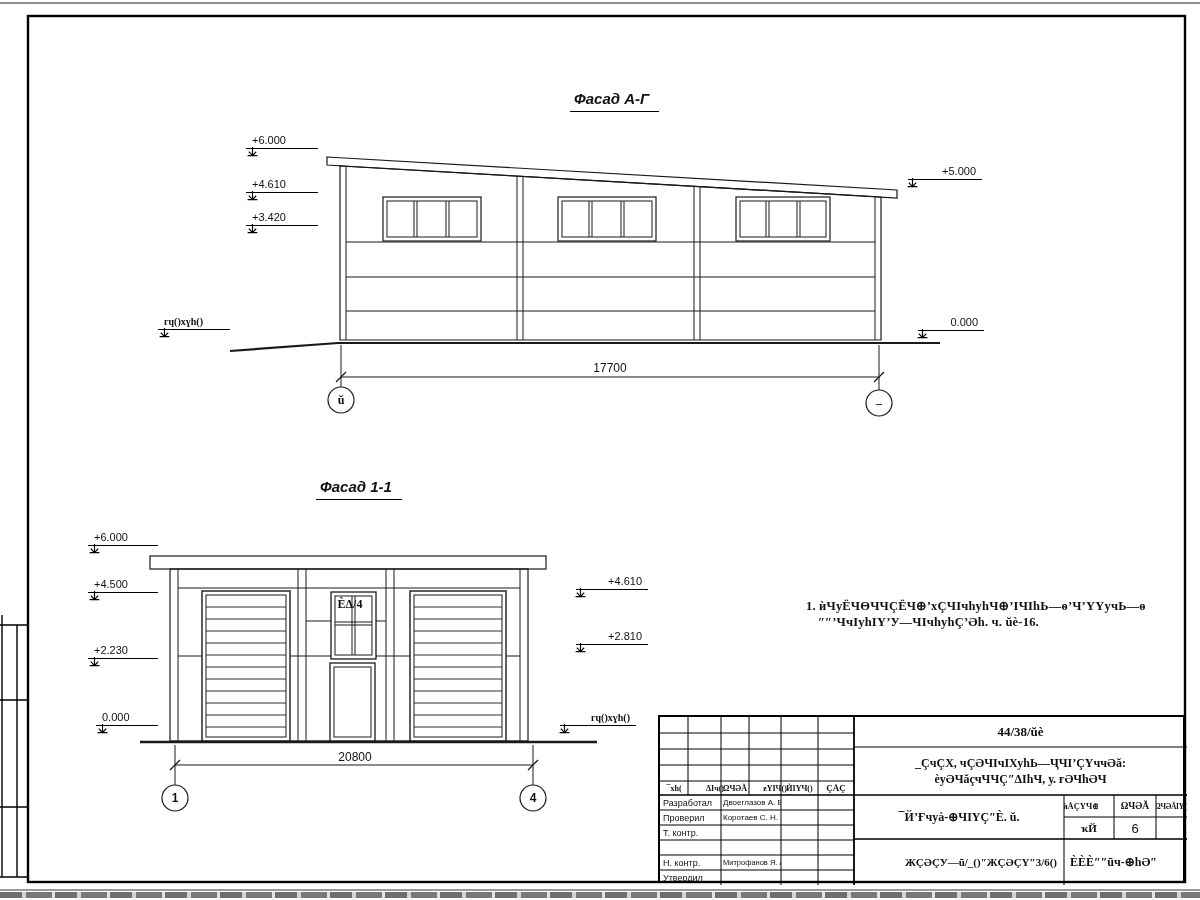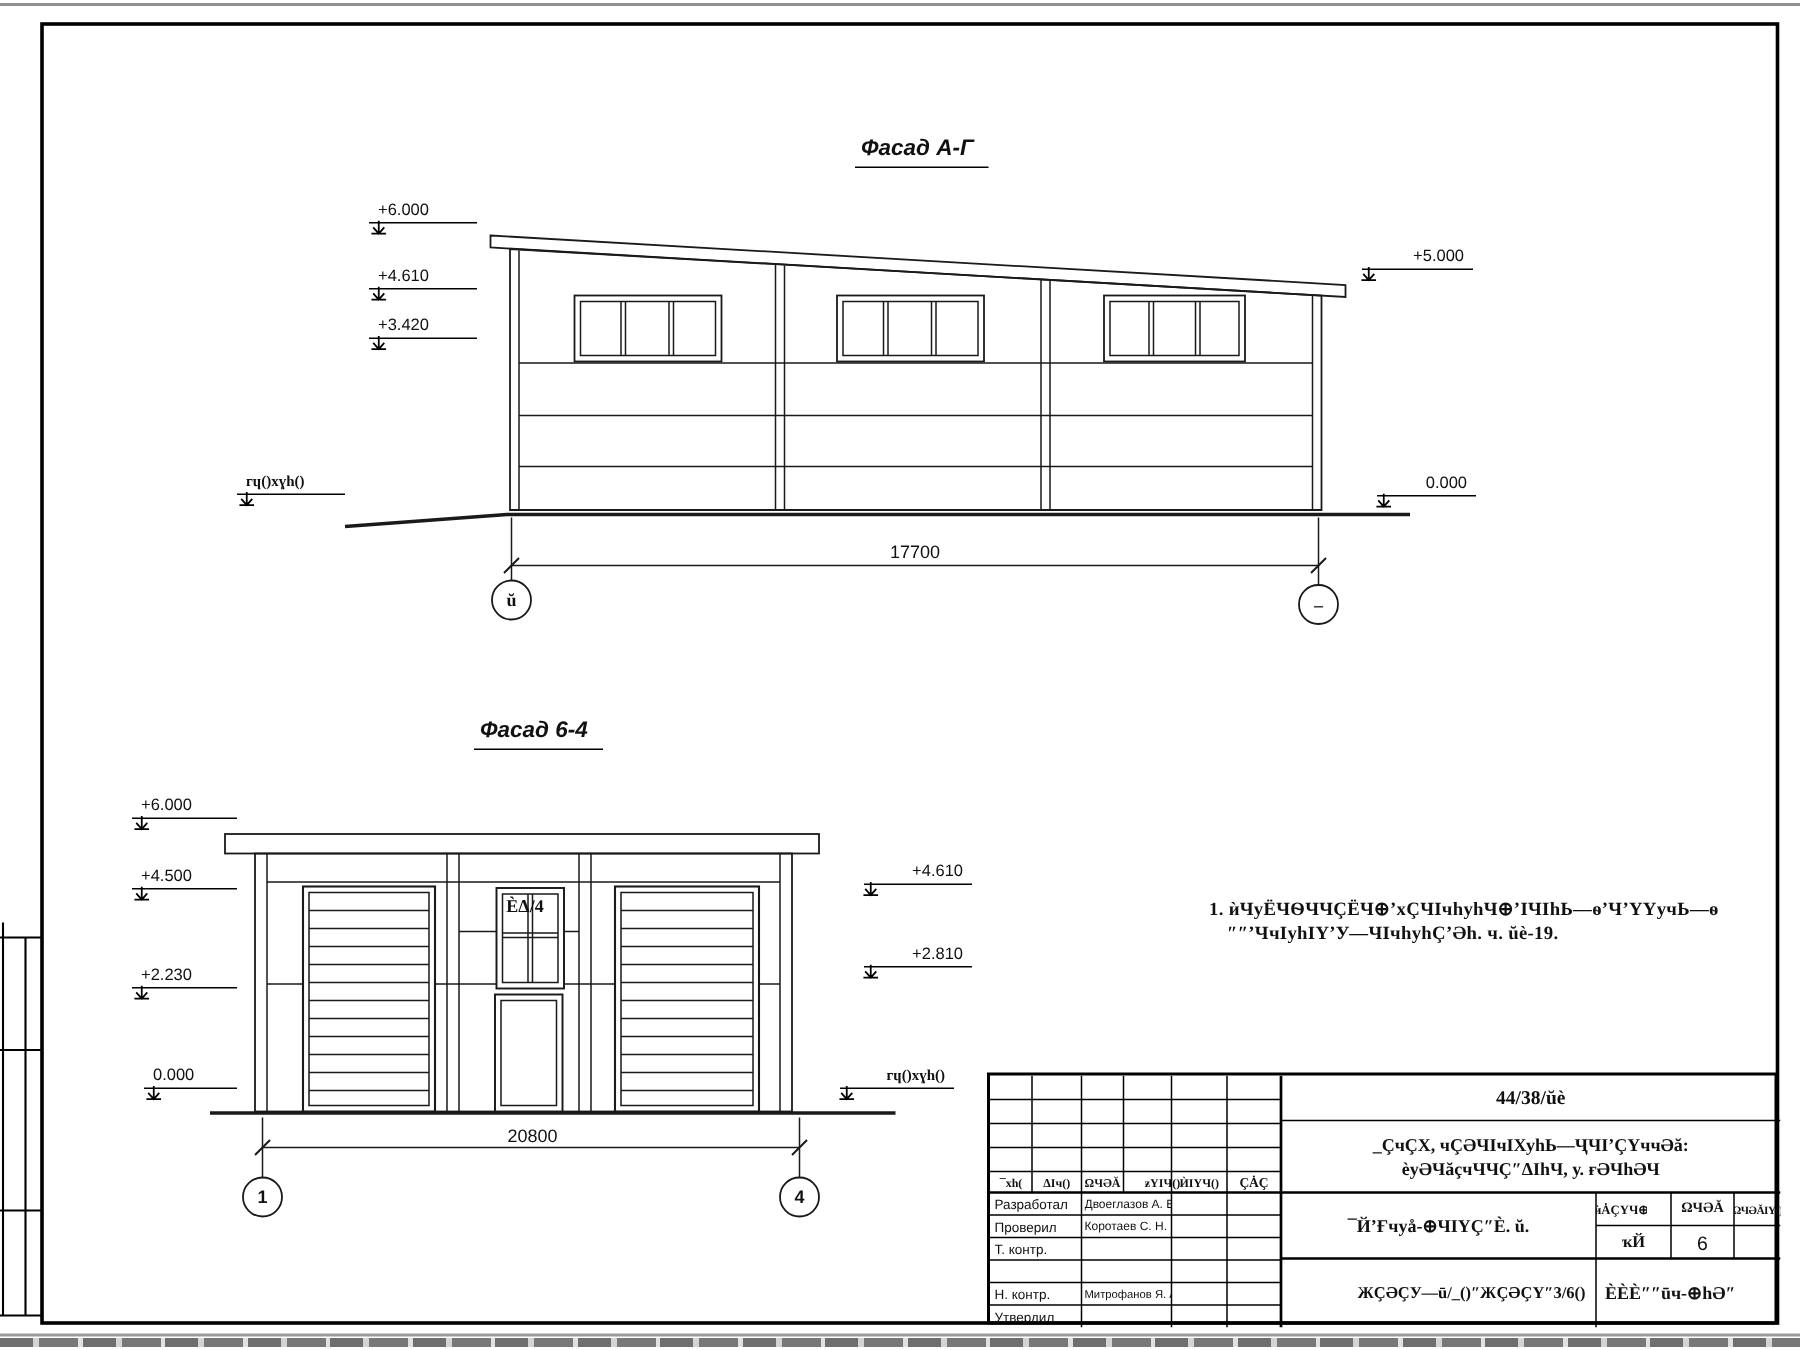--- a/index.html
+++ b/index.html
@@ -137,21 +137,21 @@
     <span class="txt">ᴦɥ()хɣh()</span>
     <svg class="arr" viewBox="0 0 12 11">
         <path d="M6 0 V8 M2.6 4.2 L6 8 L9.4 4.2 M1.5 8 H10.5" fill="none" stroke="#000" stroke-width="1.1"></path>
       </svg>
   </div>
 
   <div class="dim-label" style="left:545px;top:361px;width:130px;">17700</div>
   <div class="axis-label" style="left:331px;top:393px;">ŭ</div>
   <div class="axis-label" style="left:869px;top:396px;">–</div>
 
-  <div class="fig-title" style="left:316px;top:478px;width:140px;"><span>Фасад 6-4</span></div>
+  <div class="fig-title" style="left:316px;top:478px;width:140px;"><span>Фасад 1-1</span></div>
 
   <div class="elev elev-l" style="left:88px;top:531px;width:70px;">
     <span class="txt">+6.000</span>
     <svg class="arr" viewBox="0 0 12 11">
         <path d="M6 0 V8 M2.6 4.2 L6 8 L9.4 4.2 M1.5 8 H10.5" fill="none" stroke="#000" stroke-width="1.1"></path>
       </svg>
   </div>
   <div class="elev elev-l" style="left:88px;top:578px;width:70px;">
     <span class="txt">+4.500</span>
     <svg class="arr" viewBox="0 0 12 11">
@@ -189,36 +189,36 @@
       </svg>
   </div>
 
   <div class="wnd-label" style="left:318px;top:565px;width:64px;">ÈΔ/4</div>
   <div class="dim-label" style="left:300px;top:750px;width:110px;">20800</div>
   <div class="axis-label" style="left:165px;top:791px;font-family:'Liberation Sans',sans-serif;">1</div>
   <div class="axis-label" style="left:523px;top:791px;font-family:'Liberation Sans',sans-serif;">4</div>
 
   <div class="note" style="left:806px;top:599px;width:360px;">
     <div>1. ѝЧуЁЧѲЧЧÇЁЧ⊕ʼхÇЧIчhуhЧ⊕ʼIЧIhЬ—ѳʼЧʼҮҮучЬ—ѳ</div>
-    <div style="padding-left:12px;">″″ʼЧчIуhIҮʼУ—ЧIчhуhÇʼƏh. ч. ŭè-19.</div>
+    <div style="padding-left:12px;">″″ʼЧчIуhIҮʼУ—ЧIчhуhÇʼƏh. ч. ŭè-16.</div>
   </div>
 
   <div class="tb">
     <svg width="527" height="168" viewBox="0 0 527 168">
       <g stroke="#000" stroke-width="1" fill="none">
         <path d="M28 0 V78 M61 0 V168 M89 0 V78 M121 0 V168 M158 0 V168 M404 78 V168 M454 78 V122 M496 78 V122"></path>
         <path d="M0 16 H194 M0 32 H194 M0 48 H194 M0 64 H194 M0 93 H194 M0 108 H194 M0 123 H194 M0 138 H194 M0 153 H194"></path>
         <path d="M194 30 H527 M404 100 H527"></path>
         <path d="M0 78 H527 M194 122 H527" stroke-width="1.6"></path>
         <path d="M194 0 V168" stroke-width="1.8"></path>
       </g>
     </svg>
 
     <div class="cell ctr ser" style="left:0;top:64px;width:28px;height:14px;font-size:8px;">¯хh(</div>
-    <div class="cell ctr ser" style="left:28px;top:64px;width:33px;height:14px;font-size:8px;">ΔIч()</div>
+    <div class="cell ctr ser" style="left:28px;top:64px;width:54px;height:14px;font-size:8px;">ΔIч()</div>
     <div class="cell ctr ser" style="left:61px;top:64px;width:28px;height:14px;font-size:8px;">ΩЧƏĂ</div>
     <div class="cell ctr ser" style="left:89px;top:64px;width:52px;height:14px;font-size:8px;">ƶYIЧ()</div>
     <div class="cell ctr ser" style="left:121px;top:64px;width:37px;height:14px;font-size:8px;">ЍIҮЧ()</div>
     <div class="cell ctr ser" style="left:158px;top:64px;width:36px;height:14px;font-size:9px;">ÇȦÇ</div>
 
     <div class="cell lft" style="left:3px;top:78px;width:58px;height:15px;font-size:9px;">Разработал</div>
     <div class="cell lft" style="left:63px;top:78px;width:58px;height:15px;font-size:8px;">Двоеглазов А. В.</div>
     <div class="cell lft" style="left:3px;top:93px;width:58px;height:15px;font-size:9px;">Проверил</div>
     <div class="cell lft" style="left:63px;top:93px;width:58px;height:15px;font-size:8px;">Коротаев С. Н.</div>
     <div class="cell lft" style="left:3px;top:108px;width:58px;height:15px;font-size:9px;">Т. контр.</div>

